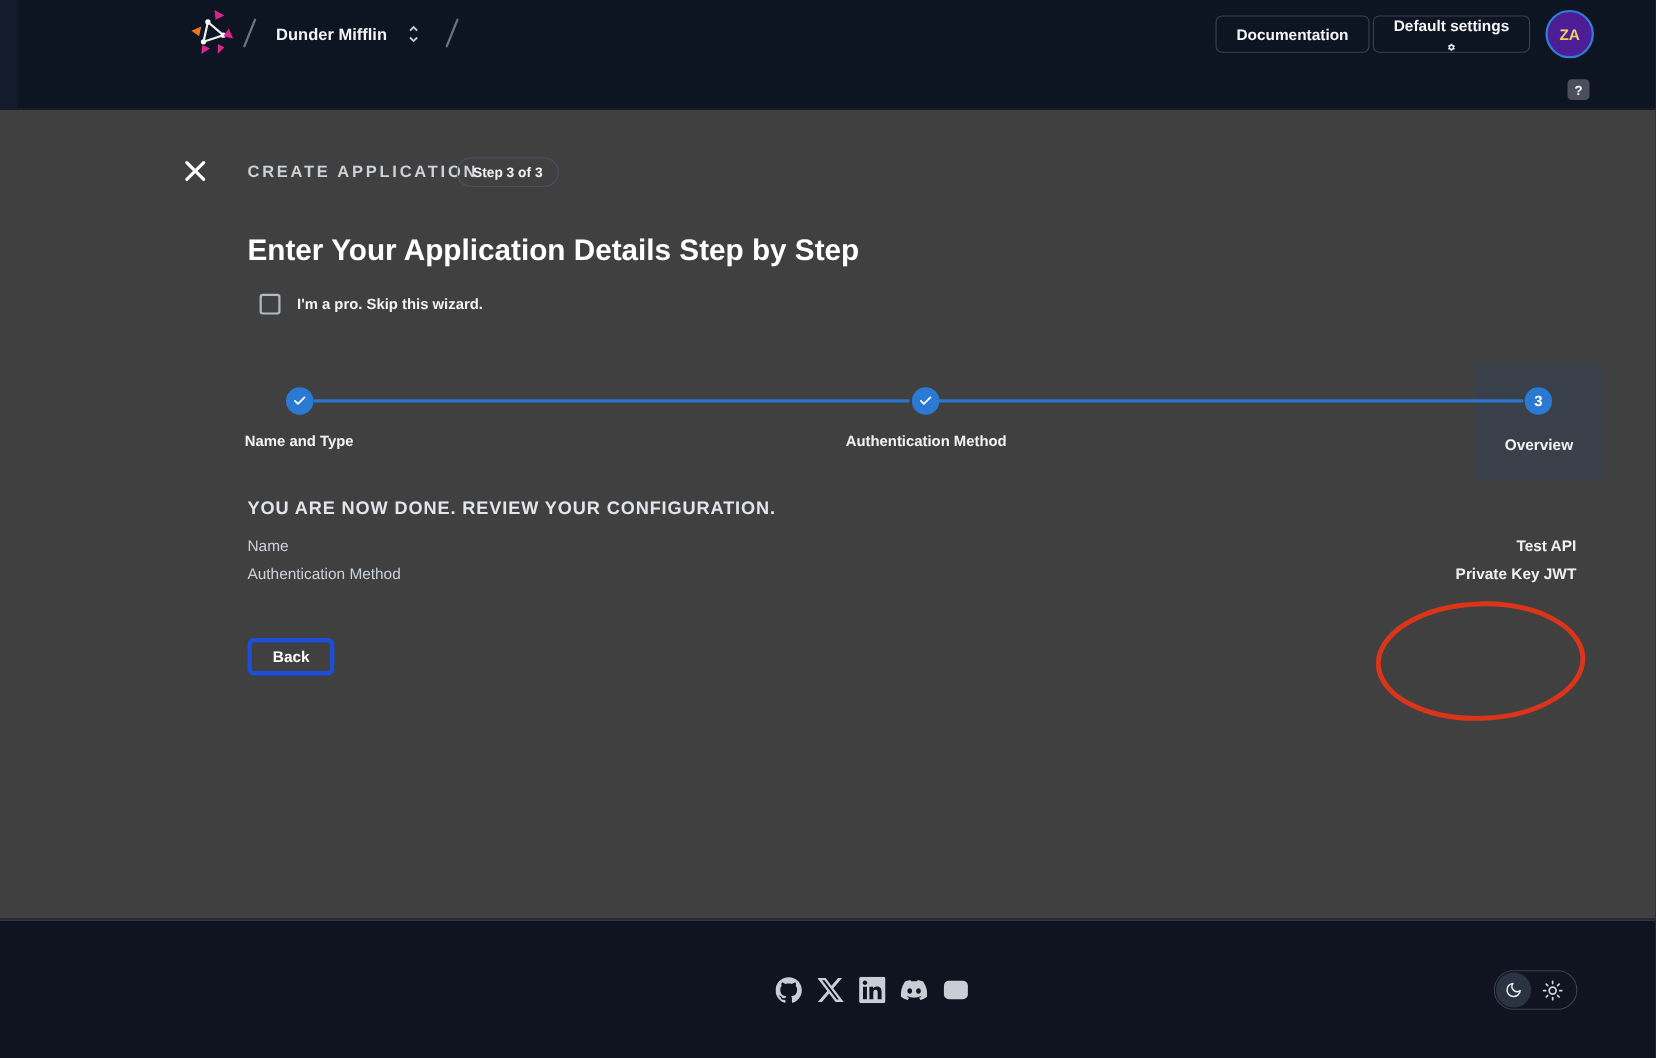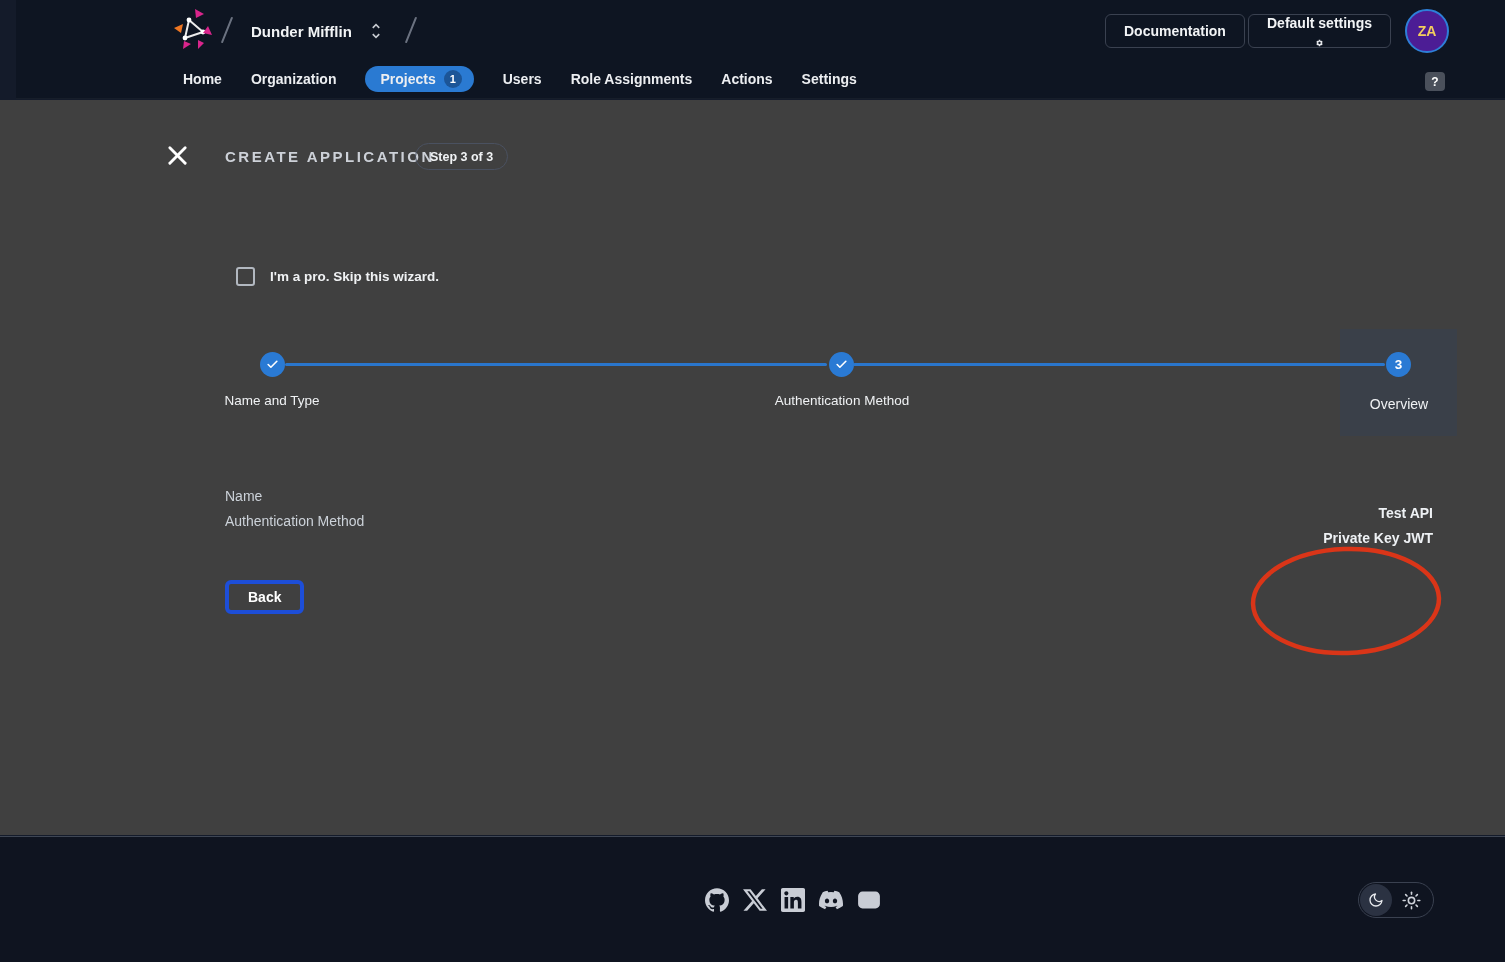--- a/index.html
+++ b/index.html
@@ -85,30 +85,30 @@
   .line1 { left:60px; width:542px; }
   .line2 { left:628px; width:532px; }
   .step-circle {
     position:absolute; top:23px; width:25px; height:25px; border-radius:50%;
     background:#2a7ad4; display:flex; align-items:center; justify-content:center; cursor:pointer;
   }
   .c1 { left:35px; } .c2 { left:604px; } .c3 { left:1161px; font-size:13.5px; font-weight:bold; color:#fff; }
   .check-icon { width:13px; height:13px; stroke:#fff; stroke-width:3; fill:none; }
   .step-label {
     position:absolute; top:64px; transform:translateX(-50%); font-size:13.5px;
-    font-weight:normal; color:#f0f2f4; white-space:nowrap;
+    font-weight:bold; color:#f0f2f4; white-space:nowrap;
   }
   .l1 { left:47px; } .l2 { left:617px; } .l3 { left:1174px; top:67px; font-size:14px; }
   
   .review-heading {
     position:absolute; left:225px; top:353px; font-size:16.5px; font-weight:bold;
     letter-spacing:0.8px; color:#e2e6ea;
   }
   .review-label { position:absolute; left:225px; font-size:14px; color:#ccd2d9; }
-  .review-value { position:absolute; right:72px; font-size:14px; font-weight:bold; color:#eef1f4; text-align:right;margin-top:17px; }
+  .review-value { position:absolute; right:72px; font-size:14px; font-weight:bold; color:#eef1f4; text-align:right; }
   .row1 { top:388px; } .row2 { top:413px; }
   
   .back-btn {
     position:absolute; left:225px; top:480px; height:34px; padding:0 19px;
     border:4px solid #1d4ed8; border-radius:6px; background:transparent; color:#fff;
     font-size:14px; font-weight:bold; cursor:pointer; font-family:"Liberation Sans", sans-serif;
   }
   .create-btn {
     position:absolute; left:1263px; top:472px; width:170px; height:51px;
     border:none; border-radius:6px; background:#2b7bd3; color:#fff;
@@ -165,45 +165,34 @@
   <button class="hdr-btn btn-settings">
     <span>Default settings</span>
     <svg class="gear-icon" viewBox="0 0 24 24">
       <path d="M19.14 12.94c.04-.3.06-.61.06-.94 0-.32-.02-.64-.07-.94l2.03-1.58c.18-.14.23-.41.12-.61l-1.92-3.32c-.12-.22-.37-.29-.59-.22l-2.39.96c-.5-.38-1.03-.7-1.62-.94l-.36-2.54c-.04-.24-.24-.41-.48-.41h-3.84c-.24 0-.43.17-.47.41l-.36 2.54c-.59.24-1.13.57-1.62.94l-2.39-.96c-.22-.08-.47 0-.59.22L2.74 8.87c-.12.21-.08.47.12.61l2.03 1.58c-.05.3-.09.63-.09.94s.02.64.07.94l-2.03 1.58c-.18.14-.23.41-.12.61l1.92 3.32c.12.22.37.29.59.22l2.39-.96c.5.38 1.03.7 1.62.94l.36 2.54c.05.24.24.41.48.41h3.84c.24 0 .44-.17.47-.41l.36-2.54c.59-.24 1.13-.56 1.62-.94l2.39.96c.22.08.47 0 .59-.22l1.92-3.32c.12-.22.07-.47-.12-.61l-2.01-1.58zM12 15.6c-1.98 0-3.6-1.62-3.6-3.6s1.62-3.6 3.6-3.6 3.6 1.62 3.6 3.6-1.62 3.6-3.6 3.6z"></path>
     </svg>
   </button>
   <div class="avatar">
     <span>ZA</span>
   </div>
 
-  <div class="nav">
-    <div class="nav-item">Home</div>
-    <div class="nav-item">Organization</div>
-    <div class="nav-item nav-pill">
-      <span>Projects</span>
-      <span class="nav-badge">1</span>
-    </div>
-    <div class="nav-item">Users</div>
-    <div class="nav-item">Role Assignments</div>
-    <div class="nav-item">Actions</div>
-    <div class="nav-item">Settings</div>
-  </div>
   <div class="help-badge">?</div>
 </div>
 
 <div class="main">
   <div class="close-btn">
     <svg viewBox="0 0 24 24" width="23" height="23" fill="none" stroke="#ffffff" stroke-width="3" stroke-linecap="round">
       <line x1="4" y1="4" x2="20" y2="20"></line>
         <line x1="20" y1="4" x2="4" y2="20"></line>
     </svg>
   </div>
   <div class="wiz-title">CREATE APPLICATION</div>
   <div class="step-chip">Step 3 of 3</div>
 
+  <div class="page-heading">Enter Your Application Details Step by Step</div>
 
   <div class="checkbox"></div>
   <div class="checkbox-label">I'm a pro. Skip this wizard.</div>
 
   <div class="stepper">
     <div class="step-box"></div>
     <div class="step-line line1"></div>
     <div class="step-line line2"></div>
     <div class="step-circle c1">
       <svg class="check-icon" viewBox="0 0 24 24">
@@ -214,20 +203,21 @@
       <svg class="check-icon" viewBox="0 0 24 24">
           <polyline points="20 6 9 17 4 12" stroke-linecap="round" stroke-linejoin="round"></polyline>
         </svg>
     </div>
     <div class="step-circle c3">3</div>
     <div class="step-label l1">Name and Type</div>
     <div class="step-label l2">Authentication Method</div>
     <div class="step-label l3">Overview</div>
   </div>
 
+  <div class="review-heading">YOU ARE NOW DONE. REVIEW YOUR CONFIGURATION.</div>
   <div class="review-label row1">Name</div>
   <div class="review-value row1">Test API</div>
   <div class="review-label row2">Authentication Method</div>
   <div class="review-value row2">Private Key JWT</div>
 
   <button class="back-btn">Back</button>
   <svg class="annotation" viewBox="0 0 196 114">
     <ellipse cx="98" cy="57" rx="93" ry="52" fill="none" stroke="#da3518" stroke-width="4.5" transform="rotate(-2 98 57)"></ellipse>
   </svg>
 </div>

